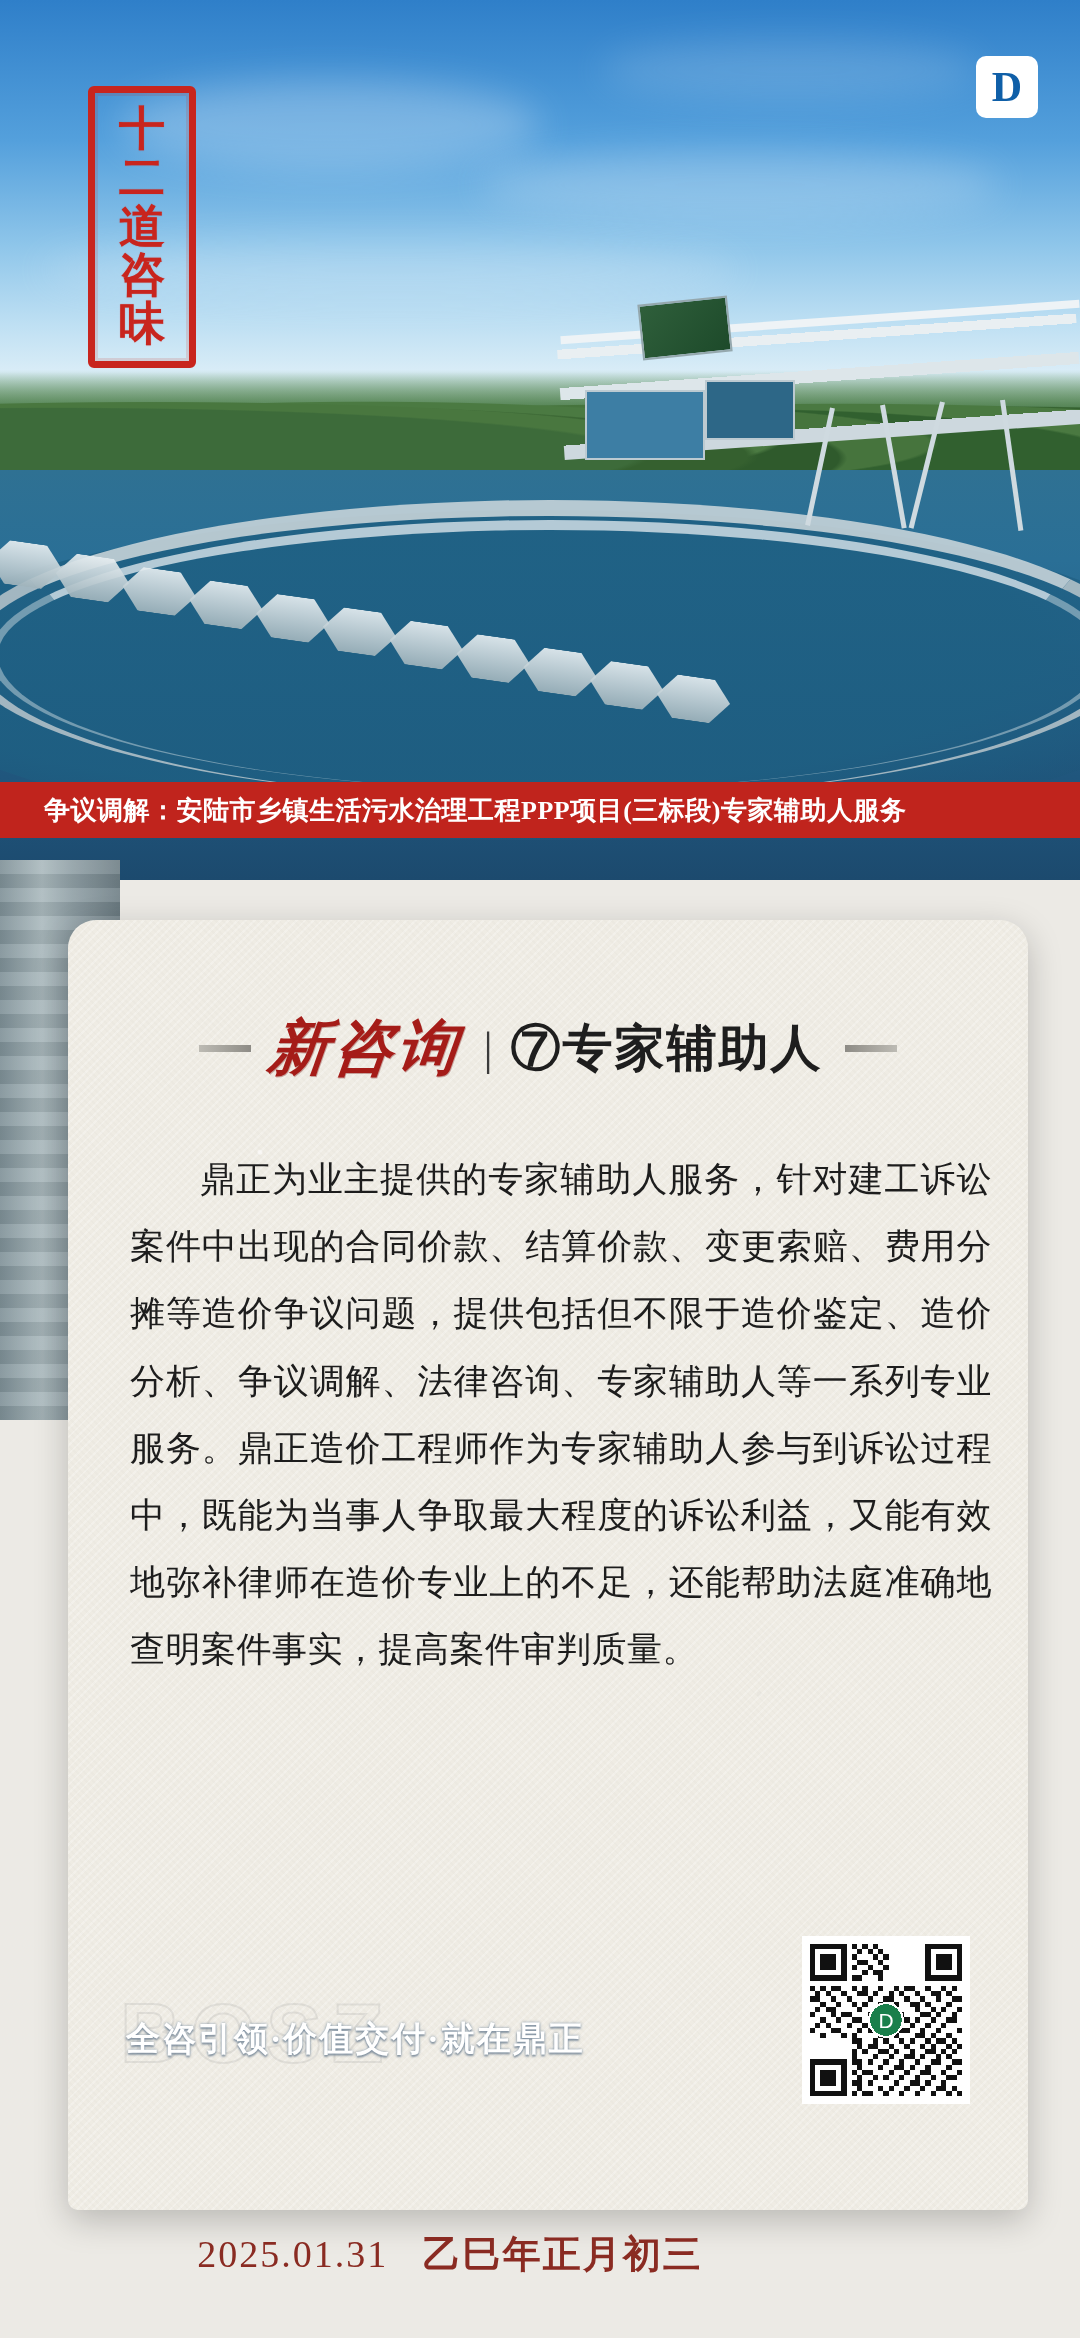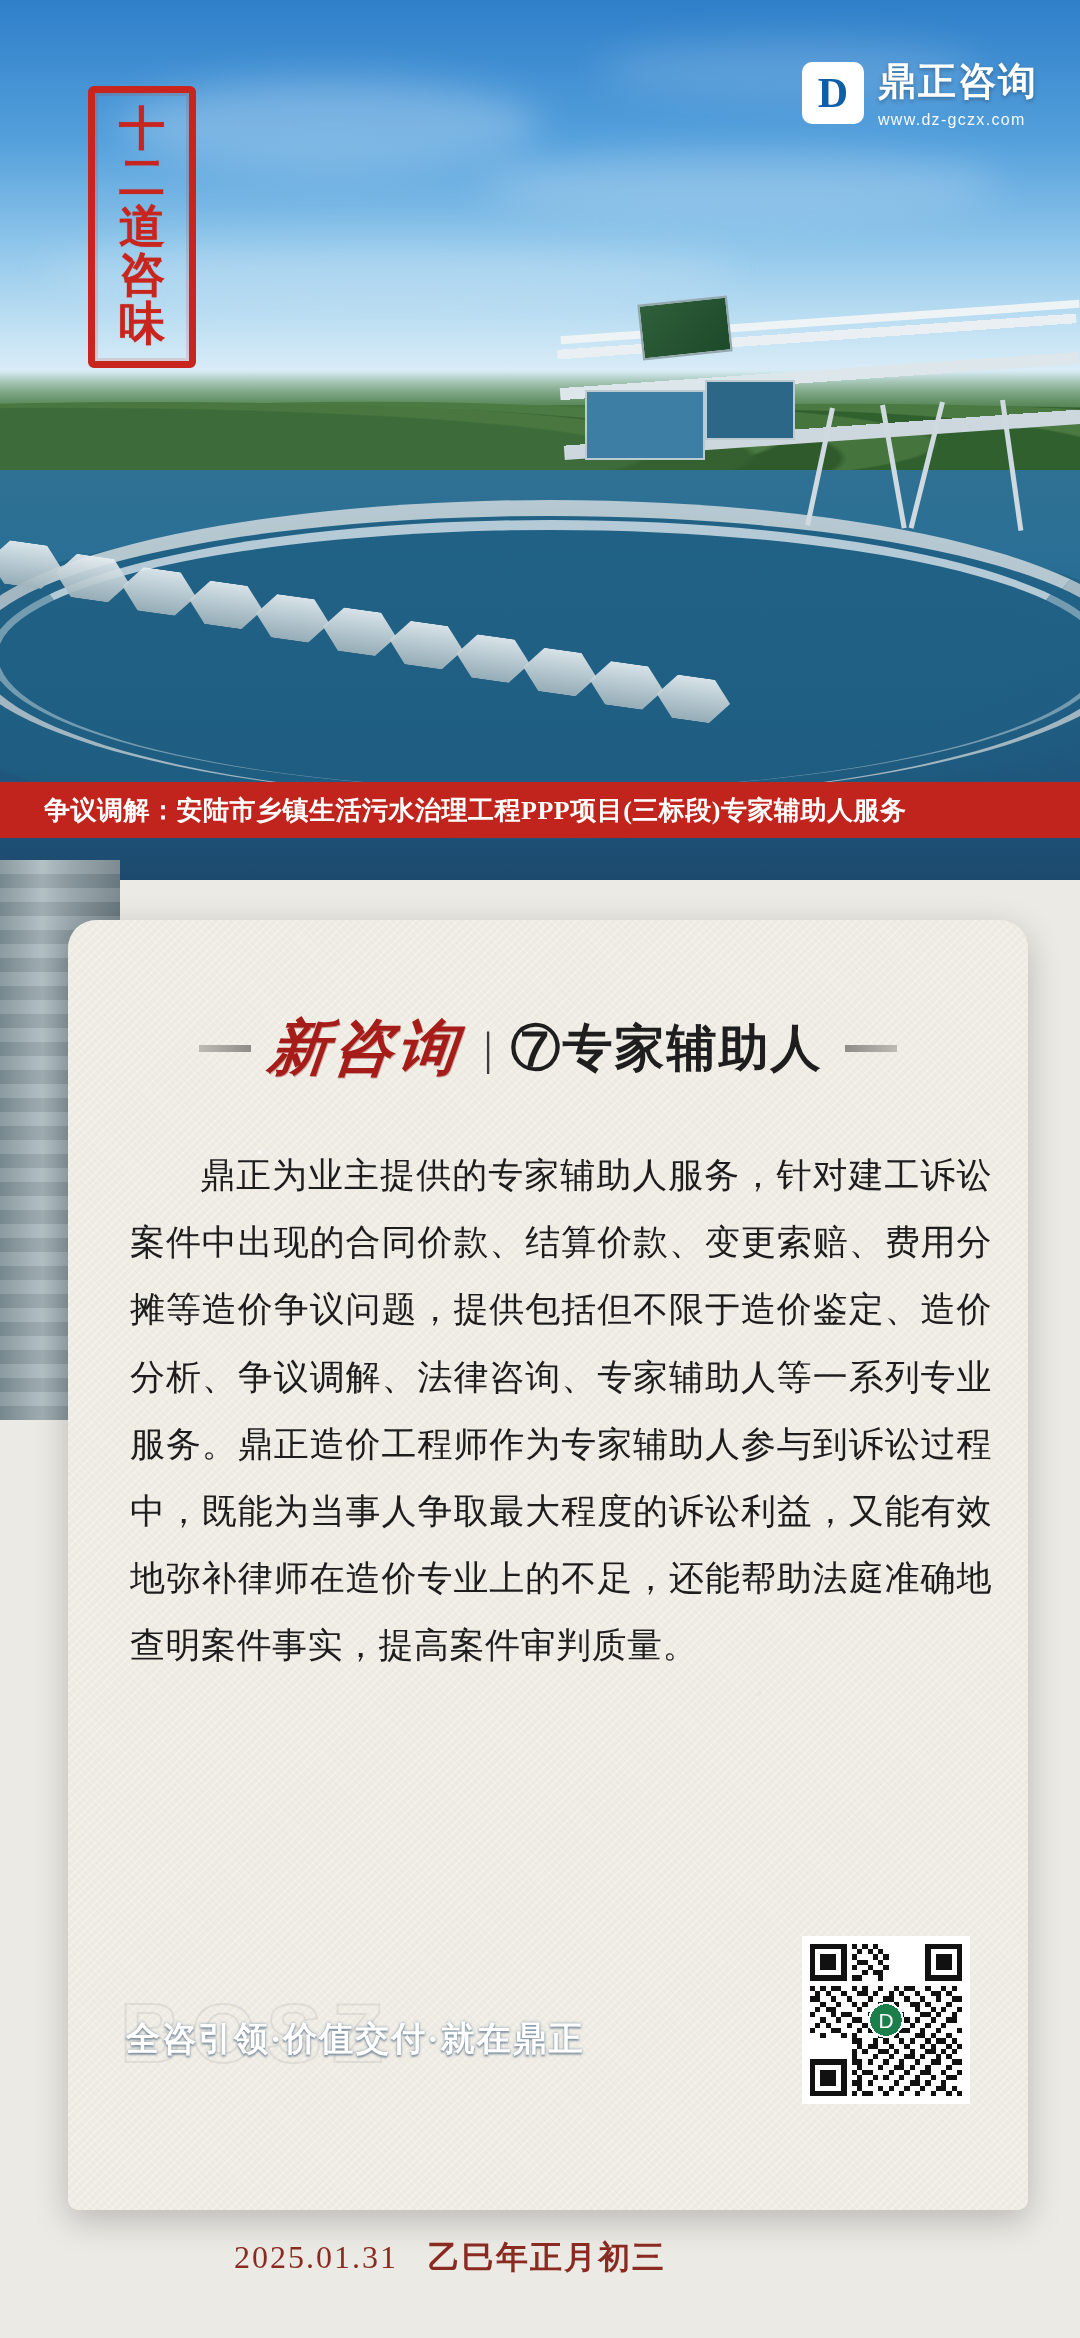--- a/index.html
+++ b/index.html
@@ -288,21 +288,21 @@
     font-size: 50px;
     font-weight: 700;
     letter-spacing: 2px;
   }
 
   
   .body-text {
     position: relative;
     margin: 56px 36px 0 62px;
     color: #1d1d1d;
-    font-family: Liberation Mono, monospace;
+    font-family: Liberation Sans, sans-serif;
     font-size: 35px;
     line-height: 1.92;
     text-align: justify;
     text-indent: 2em;
     letter-spacing: .5px;
   }
 
   
   .watermark {
     position:absolute;
@@ -337,21 +337,21 @@
   .qr svg { display:block; }
 
   
   .footer-date {
     position: absolute;
     left: 0; bottom: 58px;
     width: 900px;
     text-align: center;
     color: #8a2b22;
     font-family: "Liberation Serif", serif;
-    font-size: 32px;
+    font-size: 38px;
     letter-spacing: 2px;
     z-index: 10;
   }
   .footer-date .cn { font-weight: 700; }
 </style>
 </head>
 <body>
 
 <div id="poster">
 
@@ -386,24 +386,20 @@
         <div class="hx" style="left: 612px; top: 36px;"></div>
         <div class="hx" style="left: 680px; top: 40px;"></div>
       </div>
   </div>
 
   <div class="pillar"></div>
 
   <div class="logo">
     <div class="logo-mark">
       <span class="d">D</span>
-    </div>
-    <div class="logo-text">
-      <div class="cn">鼎正咨询</div>
-      <div class="url">www.dz-gczx.com</div>
     </div>
   </div>
 
   <div class="seal">
     <span>十</span>
     <span>二</span>
     <span>道</span>
     <span>咨</span>
     <span>味</span>
   </div>

